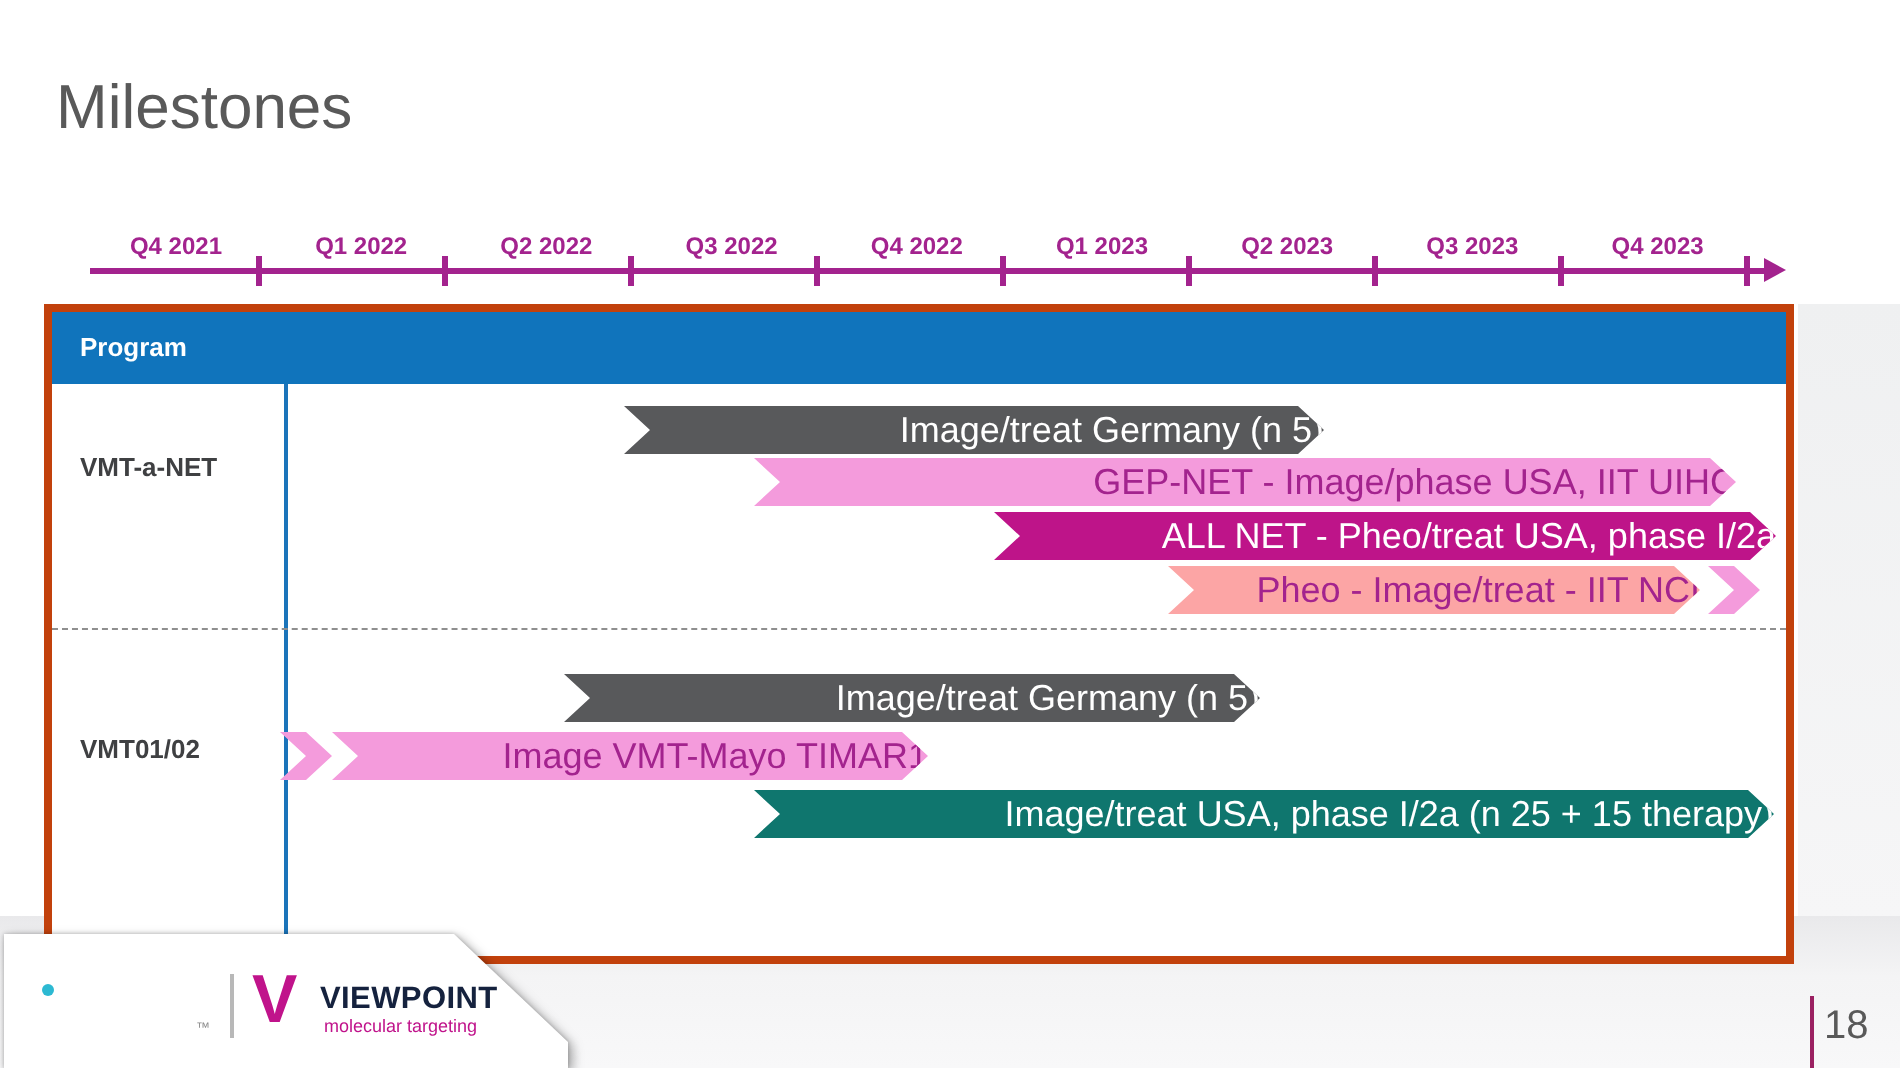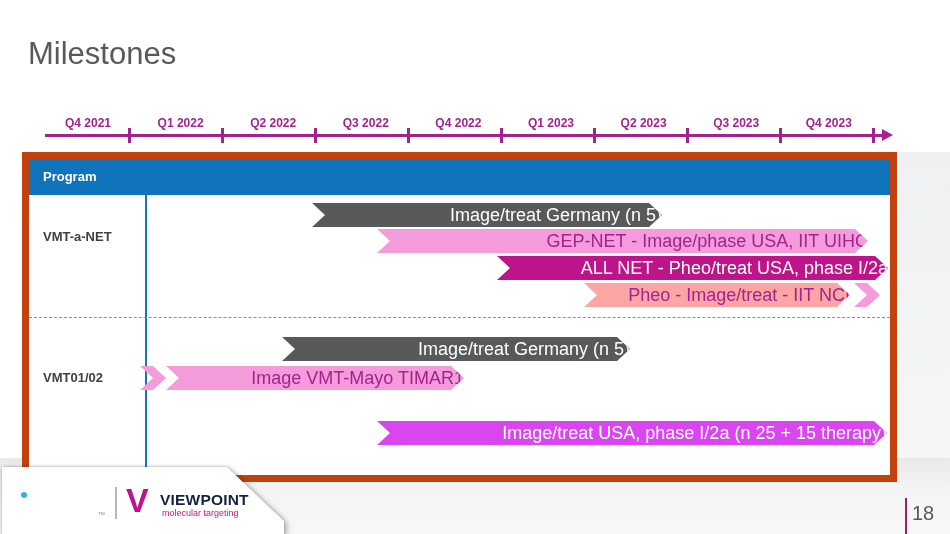--- a/index.html
+++ b/index.html
@@ -18,21 +18,21 @@
   
   .q-label{position:absolute;top:116px;width:93px;text-align:center;
     font-size:12px;font-weight:bold;color:#A3238E;white-space:nowrap;}
   .axis-line{position:absolute;left:45px;top:134px;width:839px;height:2.5px;background:#A3238E;}
   .axis-arrow{position:absolute;left:882px;top:129px;width:0;height:0;
     border-left:11px solid #A3238E;border-top:6px solid transparent;border-bottom:6px solid transparent;}
   .tick{position:absolute;top:128px;width:2.5px;height:15px;background:#A3238E;}
 
   
   .mtable{position:absolute;left:22px;top:152px;width:875px;height:330px;
-    border:7px solid #c2410c;background:#ffffff;box-sizing:border-box;}
+    border:4px solid #c2410c;background:#ffffff;box-sizing:border-box;}
   .mtable-header{position:absolute;left:0;top:0;right:0;height:36px;background:#1074BC;}
   .hdr-program{position:absolute;left:14px;top:10px;font-size:13px;font-weight:bold;color:#ffffff;}
   .hdr-clinical{position:absolute;left:116px;right:0;top:10px;text-align:center;
     font-size:13px;font-weight:bold;color:#ffffff;letter-spacing:.2px;}
   .col-divider{position:absolute;left:116px;top:36px;bottom:0;width:2px;background:#1B74BA;}
   .row-divider{position:absolute;left:0;right:0;top:158px;border-top:1px dashed #8f8f8f;}
   .prog-label{position:absolute;left:14px;width:100px;font-size:13px;font-weight:bold;color:#3f4042;}
   .prog-1{top:70px;}
   .prog-2{top:211px;}
 
@@ -108,21 +108,21 @@
 
   <div id="gantt-layer">
       <div class="bar" style="left: 312px; top: 203px; width: 350px; background: rgb(88, 89, 91); color: rgb(255, 255, 255);">Image/treat Germany (n 5)</div>
       <div class="bar" style="left: 377px; top: 229px; width: 491px; background: rgb(244, 155, 220); color: rgb(163, 35, 142);">GEP-NET - Image/phase USA, IIT UIHC</div>
       <div class="bar" style="left: 497px; top: 256px; width: 391px; background: rgb(190, 20, 137); color: rgb(255, 255, 255);">ALL NET - Pheo/treat USA, phase I/2a</div>
       <div class="bar" style="left: 584px; top: 283px; width: 266px; background: #fca5a5; color: rgb(163, 35, 142);">Pheo - Image/treat - IIT NCI</div>
       <div class="chev" style="left: 854px; top: 283px; background: rgb(244, 155, 220);"></div>
       <div class="bar" style="left: 282px; top: 337px; width: 348px; background: rgb(88, 89, 91); color: rgb(255, 255, 255);">Image/treat Germany (n 5)</div>
       <div class="chev" style="left: 140px; top: 366px; background: rgb(244, 155, 220);"></div>
       <div class="bar" style="left: 166px; top: 366px; width: 298px; background: rgb(244, 155, 220); color: rgb(163, 35, 142);">Image VMT-Mayo TIMAR1</div>
-      <div class="bar" style="left: 377px; top: 395px; width: 510px; background: #d946ef; color: rgb(255, 255, 255); margin-top: 26px;">Image/treat USA, phase I/2a (n 25 + 15 therapy)</div>
+      <div class="bar" style="left: 377px; top: 395px; width: 510px; background: #0f766e; color: rgb(255, 255, 255);">Image/treat USA, phase I/2a (n 25 + 15 therapy)</div>
     </div>
 
   <div class="card-shadow">
     <div class="card">
       <span class="i-dot"></span>
       <span class="tm">™</span>
       <span class="logo-divider"></span>
       <span class="v-mark">V</span>
       <span class="viewpoint">VIEWPOINT</span>
       <span class="viewpoint-sub">molecular targeting</span>

